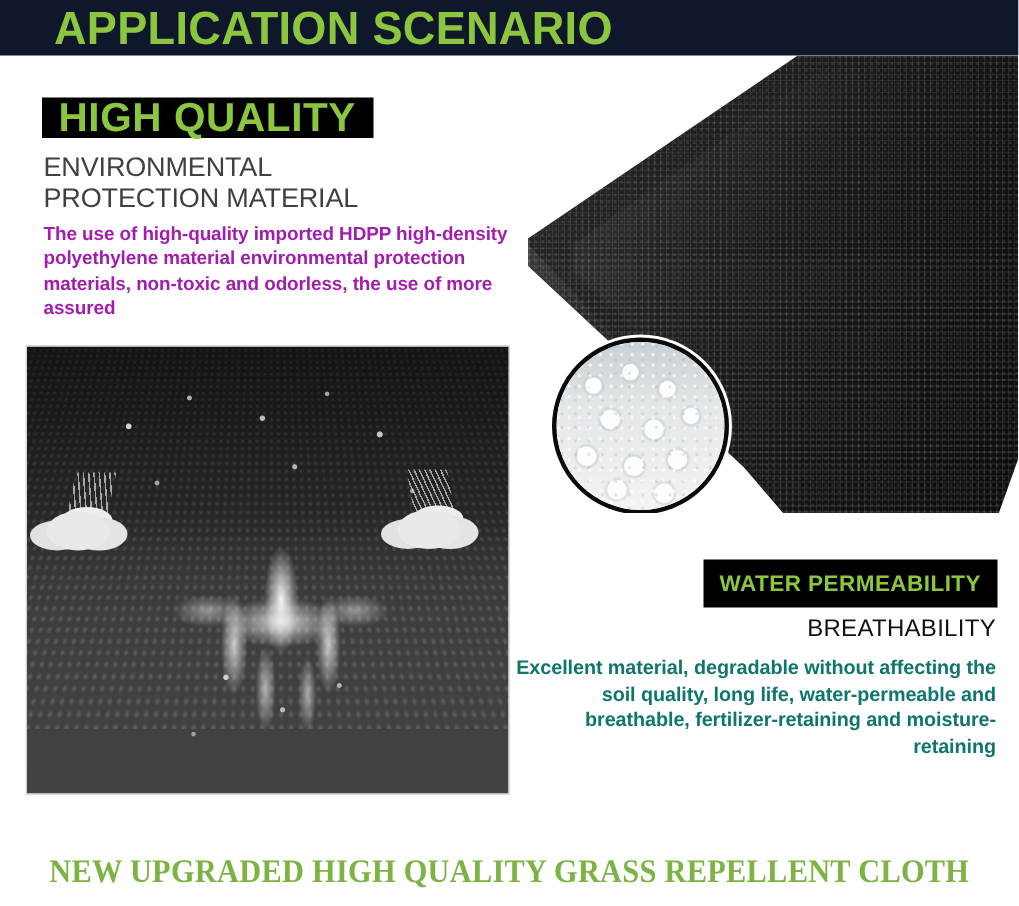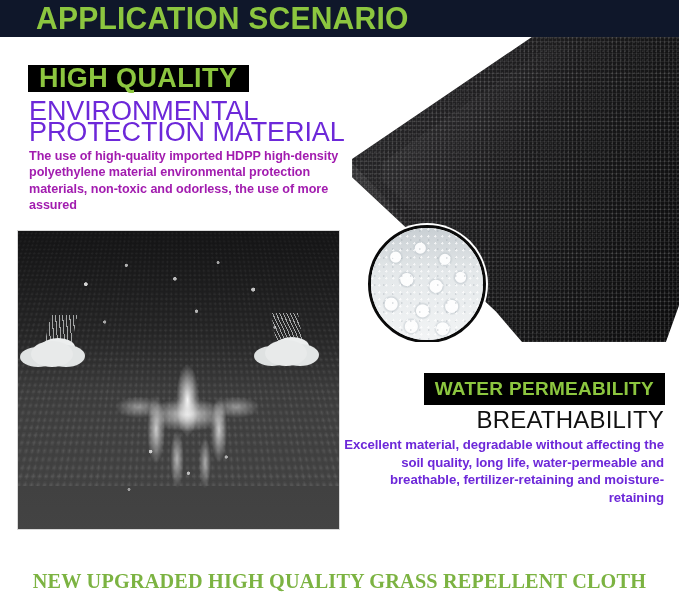--- a/index.html
+++ b/index.html
@@ -153,23 +153,23 @@
     height: 27px;
     padding: 0 12px 0 11px;
     font-size: 27px;
     letter-spacing: 0.4px;
   }
   .heading-sub {
     position: absolute;
     left: 29px;
     top: 101px;
     width: 330px;
-    font-size: 27px;
+    font-size: 18px;
     line-height: 21px;
-    color: #6d28d9;
+    color: #404040;
     font-weight: normal;
     letter-spacing: -0.1px;
   }
   .body-left {
     position: absolute;
     left: 29px;
     top: 148px;
     width: 312px;
     font-size: 12.6px;
     line-height: 16.4px;
@@ -291,42 +291,42 @@
     height: 34px;
     transform: skewX(10deg);
   }
 
   
   .badge-water {
     right: 14px;
     top: 373px;
     height: 32px;
     padding: 0 11px;
-    font-size: 19px;
+    font-size: 15px;
     letter-spacing: 0.3px;
   }
   .heading-breath {
     position: absolute;
     right: 15px;
     top: 407px;
-    font-size: 24px;
+    font-size: 16px;
     line-height: 25px;
     color: #111111;
     font-weight: normal;
     letter-spacing: 0.2px;
     text-align: right;
   }
   .body-right {
     position: absolute;
     right: 15px;
     top: 436px;
     width: 322px;
     font-size: 13.2px;
     line-height: 17.6px;
-    color: #6d28d9;
+    color: #0f766e;
     font-weight: bold;
     text-align: right;
     letter-spacing: -0.05px;
   }
 
   
   .footer-tagline {
     position: absolute;
     left: 0;
     top: 568px;

